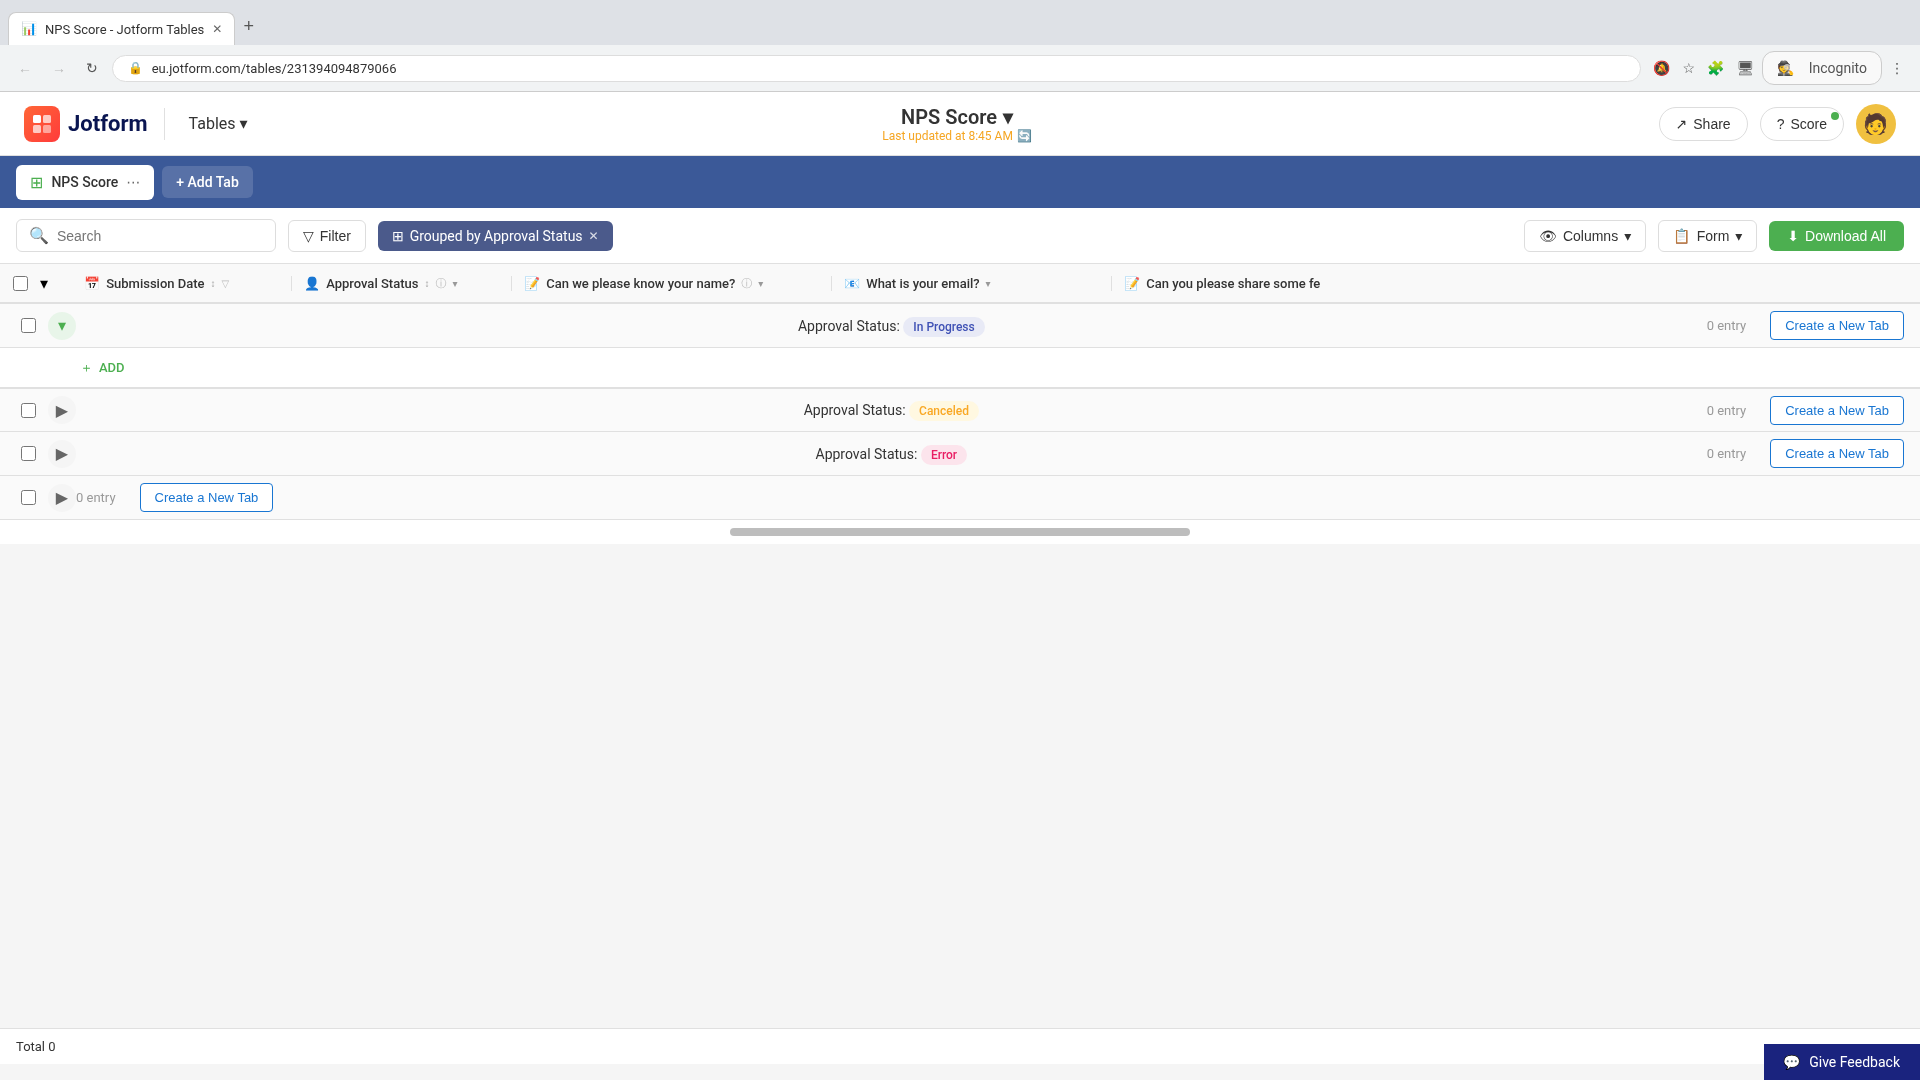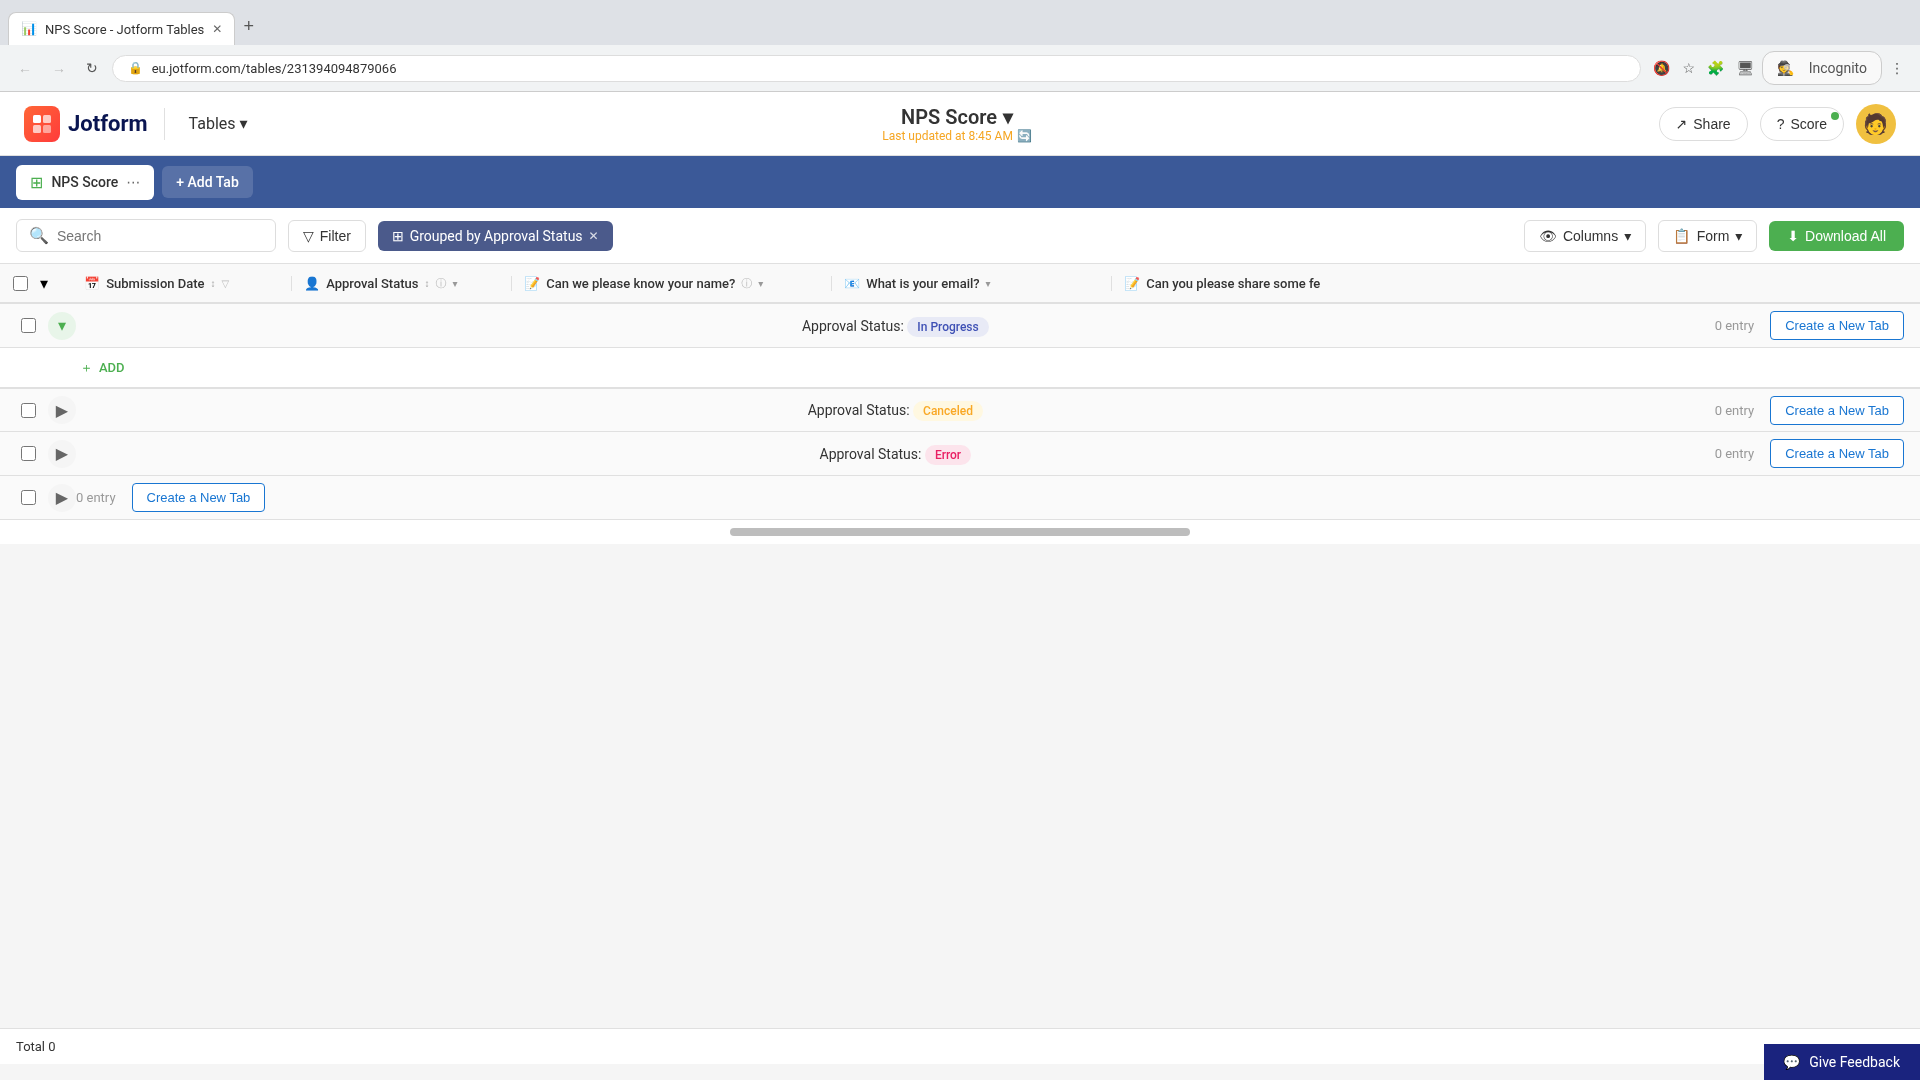--- a/index.html
+++ b/index.html
@@ -74,21 +74,21 @@
     .col-info { color: #bbb; font-size: 11px; }
     .col-caret { color: #999; font-size: 10px; }
 
     
     .group-row { display: flex; align-items: center; background: #fafafa; border-bottom: 1px solid #e0e0e0; height: 44px; min-width: 1400px; padding-left: 8px; }
     .group-checkbox { width: 40px; display: flex; align-items: center; justify-content: center; flex-shrink: 0; }
     .group-expand { width: 28px; height: 28px; display: flex; align-items: center; justify-content: center; border-radius: 50%; cursor: pointer; flex-shrink: 0; }
     .group-expand.expanded { background: #e8f5e9; color: #4caf50; }
     .group-expand.collapsed { background: #f5f5f5; color: #666; }
     .group-label { font-size: 14px; color: #333; font-weight: 400; flex: 1; text-align: center; }
-    .entry-count { font-size: 13px; color: #999; margin-right: 16px; }
+    .entry-count { font-size: 13px; color: #999; margin-right: 24px; }
     .create-new-tab-btn { padding: 6px 14px; border: 1px solid #1976d2; border-radius: 4px; color: #1976d2; font-size: 13px; background: #fff; cursor: pointer; margin-right: 16px; white-space: nowrap; }
 
     
     .add-row { display: flex; align-items: center; background: #fff; border-bottom: 1px solid #e0e0e0; height: 40px; min-width: 1400px; padding-left: 80px; }
     .add-row-btn { display: flex; align-items: center; gap: 6px; font-size: 13px; color: #4caf50; cursor: pointer; font-weight: 500; }
 
     
     .badge { padding: 3px 10px; border-radius: 12px; font-size: 12px; font-weight: 500; }
     .badge-in-progress { background: #e8eaf6; color: #3f51b5; }
     .badge-canceled { background: #fff8e1; color: #f9a825; }

